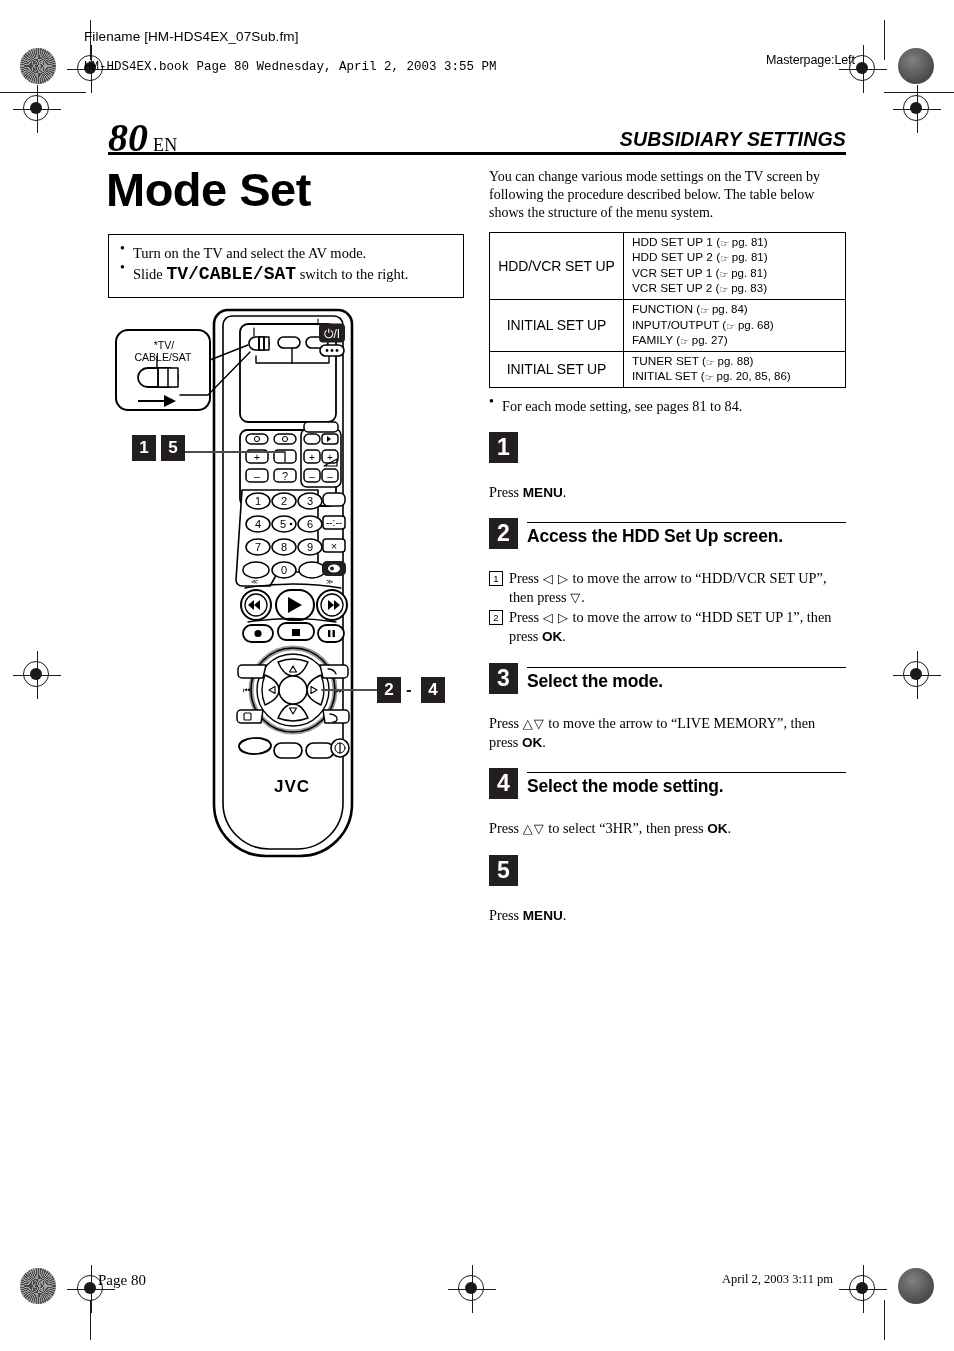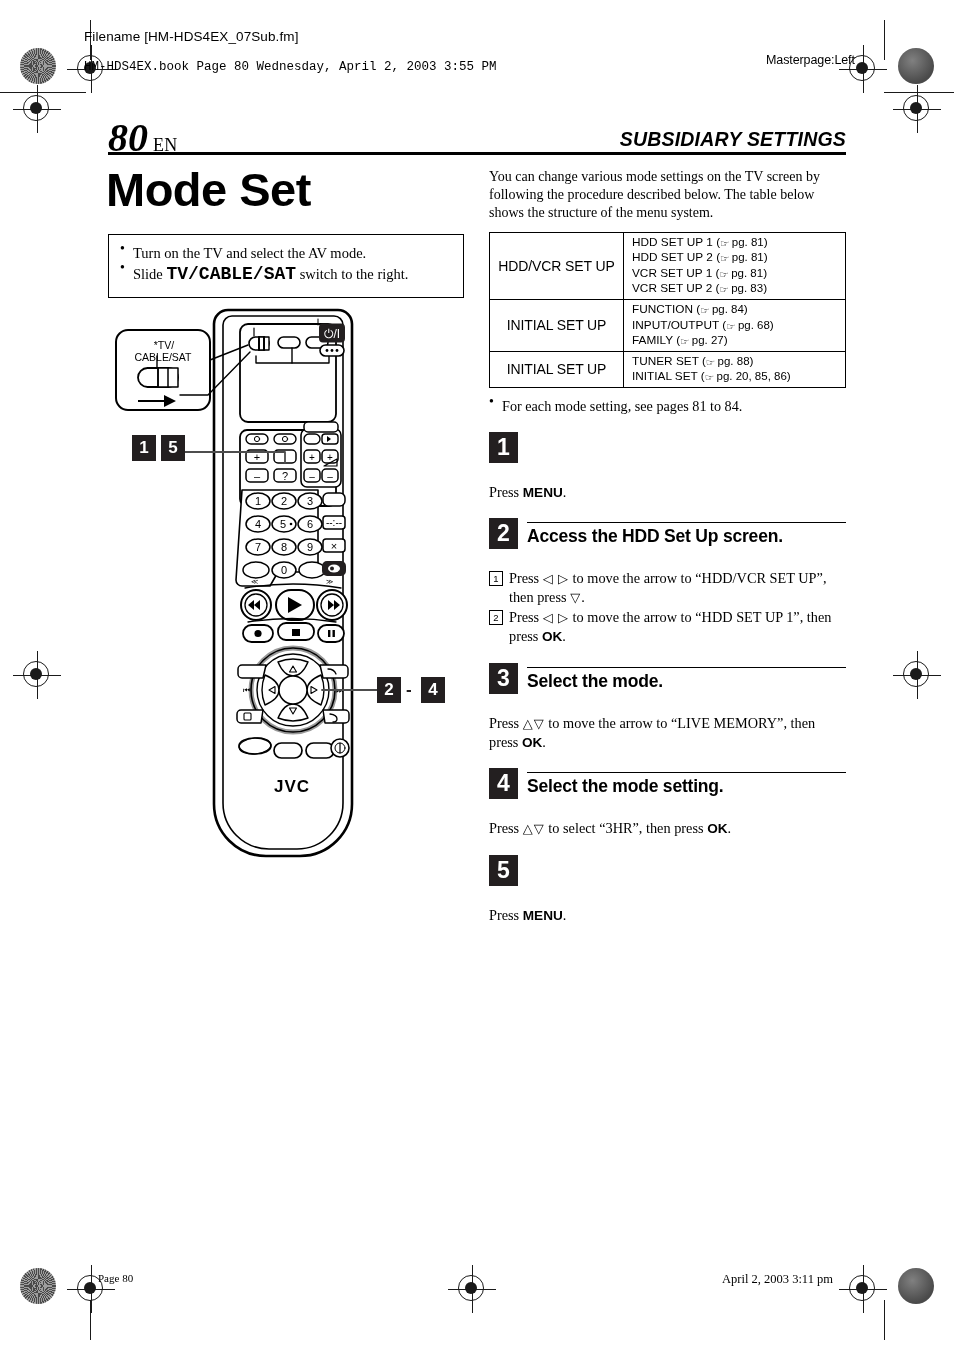--- a/index.html
+++ b/index.html
@@ -185,21 +185,21 @@
     position: absolute; left: 0; top: 2px;
     border: 1px solid #000; width: 12px; height: 13px;
     font-size: 9.5px; line-height: 13px; text-align: center;
     font-family: "Liberation Sans", sans-serif;
   }
   .arrowglyph { font-size: 13px; letter-spacing: 1px; }
 
   
   .foot-left {
     position: absolute; left: 98px; top: 1272px;
-    font-size: 11px; font-family: "Liberation Serif", serif;
+    font-size: 15px; font-family: "Liberation Serif", serif;
   }
   .foot-right {
     position: absolute; left: 722px; top: 1272px;
     font-size: 12.5px; font-family: "Liberation Serif", serif;
   }
 </style>
 </head>
 <body>
 
 <div class="halftone" style="left:20px; top:48px;"></div>

